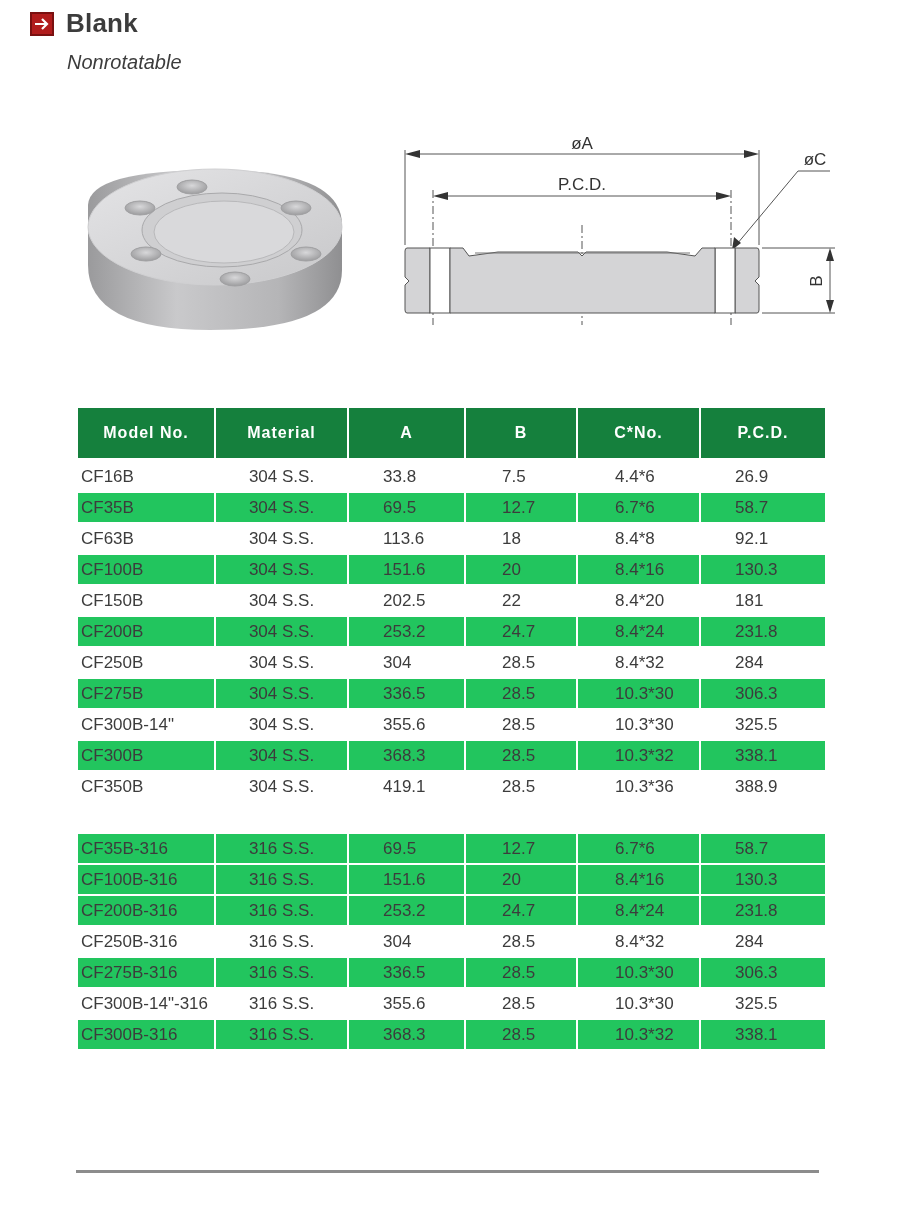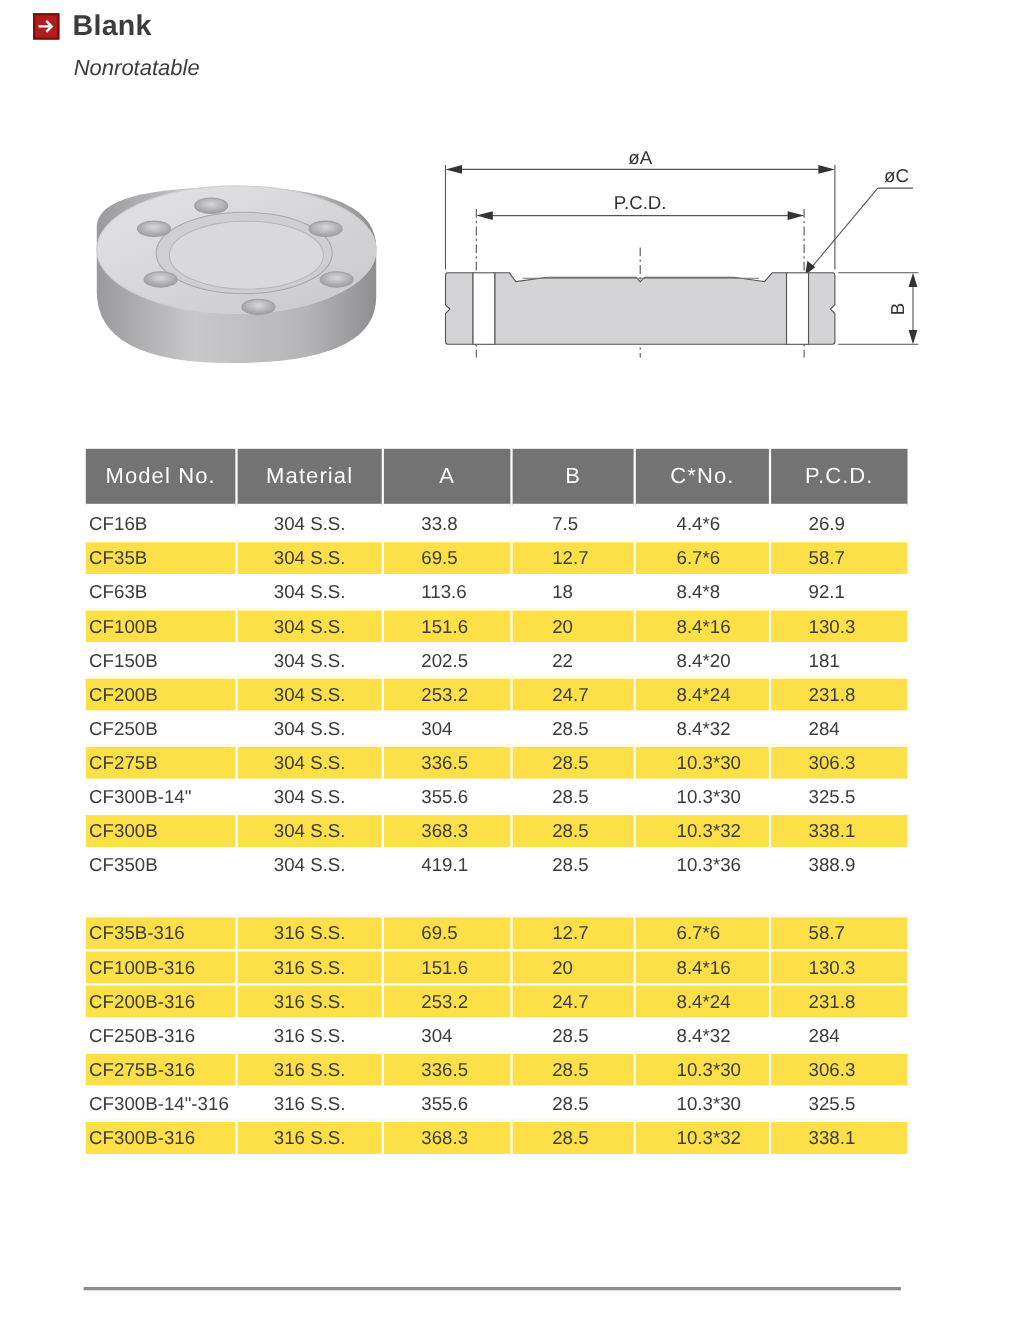--- a/index.html
+++ b/index.html
@@ -5,23 +5,23 @@
   html, body { margin:0; padding:0; background:#ffffff; }
   body { width:919px; height:1205px; position:relative; font-family:"Liberation Sans", sans-serif; color:#3a3a3a; overflow:hidden; }
   .title-row { position:absolute; left:30px; top:8px; display:flex; align-items:center; }
   .title-icon { width:24px; height:24px; background:#b11c1c; border:2px solid #7a1010; box-sizing:border-box; display:flex; align-items:center; justify-content:center; margin-right:12px; }
   .title-icon svg { display:block; }
   .title { font-size:26px; font-weight:bold; color:#3c3c3c; letter-spacing:0.2px; }
   .subtitle { position:absolute; left:67px; top:51px; font-size:20px; font-style:italic; color:#3c3c3c; }
   .photo { position:absolute; left:80px; top:165px; width:270px; height:180px; }
   .drawing { position:absolute; left:390px; top:125px; width:470px; height:205px; }
   table.spec { position:absolute; left:76px; top:408px; width:743px; border-collapse:separate; border-spacing:2px 0; table-layout:fixed; }
-  table.spec th { background:#737373; color:#ffffff; font-weight:normal; font-size:20px; letter-spacing:1px; height:50px; padding:0; text-align:center; border-bottom:2px solid #ffffff; }
+  table.spec th { background:#15803d; color:#ffffff; font-weight:bold; font-size:16px; letter-spacing:1px; height:50px; padding:0; text-align:center; border-bottom:2px solid #ffffff; }
   table.spec td { height:29px; font-size:17px; color:#3c3c3c; padding:0; border-top:2px solid #ffffff; }
-  table.spec tr.alt td { background:#fde047; }
+  table.spec tr.alt td { background:#22c55e; }
   table.spec tr.spacer td { height:29px; }
   td.model { padding-left:3px !important; text-align:left;margin-left:44px; }
   td.mat { text-align:center; }
   td.num { text-align:left; }
   .bottom-rule { position:absolute; left:76px; top:1170px; width:743px; height:3px; background:#8c8c8c; }
 </style>
 </head>
 <body>
 
 <div class="title-row">

